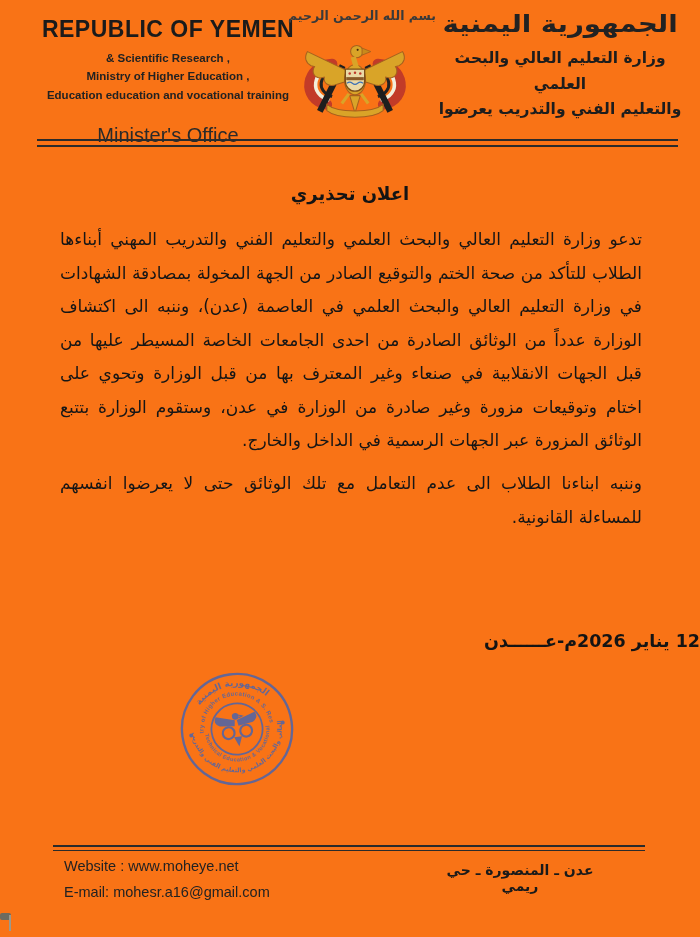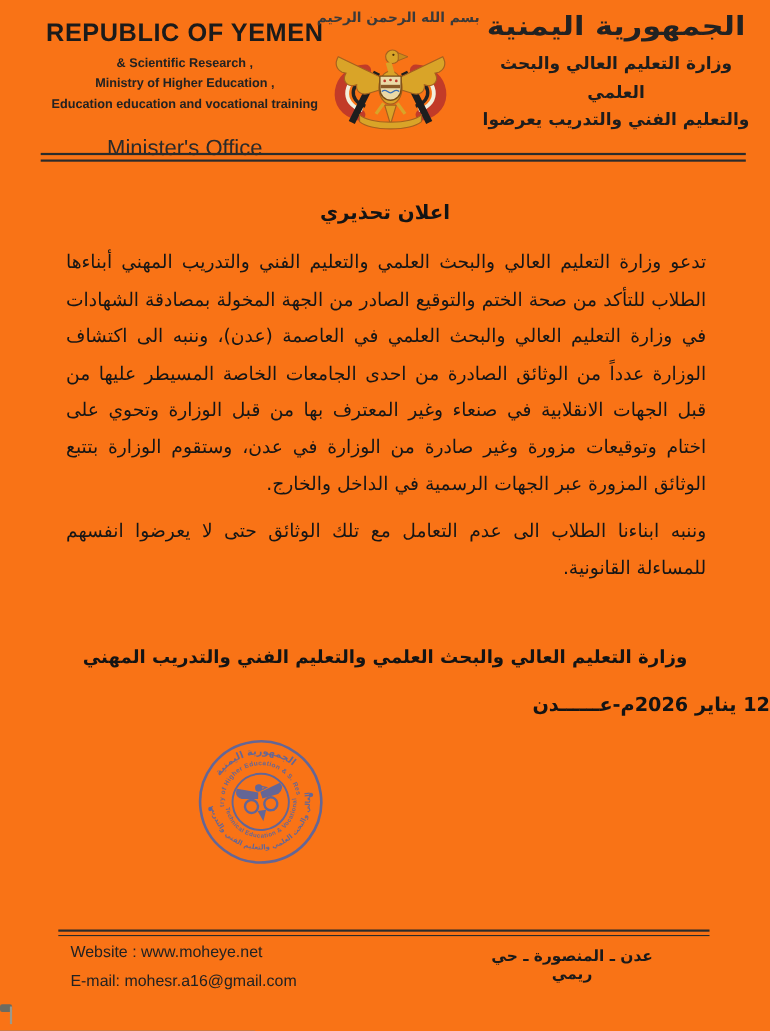--- a/index.html
+++ b/index.html
@@ -96,21 +96,20 @@
       <div>والتعليم الفني والتدريب يعرضوا</div>
     </div>
   </div>
 
   <div class="rule-hdr"></div>
 
   <div class="doc-title">اعلان تحذيري</div>
   <div class="para para1">تدعو وزارة التعليم العالي والبحث العلمي والتعليم الفني والتدريب المهني أبناءها الطلاب للتأكد من صحة الختم والتوقيع الصادر من الجهة المخولة بمصادقة الشهادات في وزارة التعليم العالي والبحث العلمي في العاصمة (عدن)، وننبه الى اكتشاف الوزارة عدداً من الوثائق الصادرة من احدى الجامعات الخاصة المسيطر عليها من قبل الجهات الانقلابية في صنعاء وغير المعترف بها من قبل الوزارة وتحوي على اختام وتوقيعات مزورة وغير صادرة من الوزارة في عدن، وستقوم الوزارة بتتبع الوثائق المزورة عبر الجهات الرسمية في الداخل والخارج.</div>
   <div class="para para2">وننبه ابناءنا الطلاب الى عدم التعامل مع تلك الوثائق حتى لا يعرضوا انفسهم للمساءلة القانونية.</div>
 
-  <div class="sig-org">وزارة التعليم العالي والبحث العلمي والتعليم الفني والتدريب المهني</div>
   <div class="sig-date">12 يناير 2026م-عــــــدن</div>
 
   <svg class="stamp" width="118" height="118" viewBox="0 0 120 120">
     <g transform="rotate(-8 60 60)" stroke="#5065a8" fill="none">
       <circle cx="60" cy="60" r="56" stroke-width="2.4"></circle>
       <circle cx="60" cy="60" r="26" stroke-width="1.8"></circle>
       <circle cx="13" cy="60" r="2" fill="#5065a8" stroke="none"></circle>
       <circle cx="107" cy="60" r="2" fill="#5065a8" stroke="none"></circle>
       <defs>
         <path id="arcTopOuter" d="M 14,62 A 46,46 0 0 1 106,62"></path>

